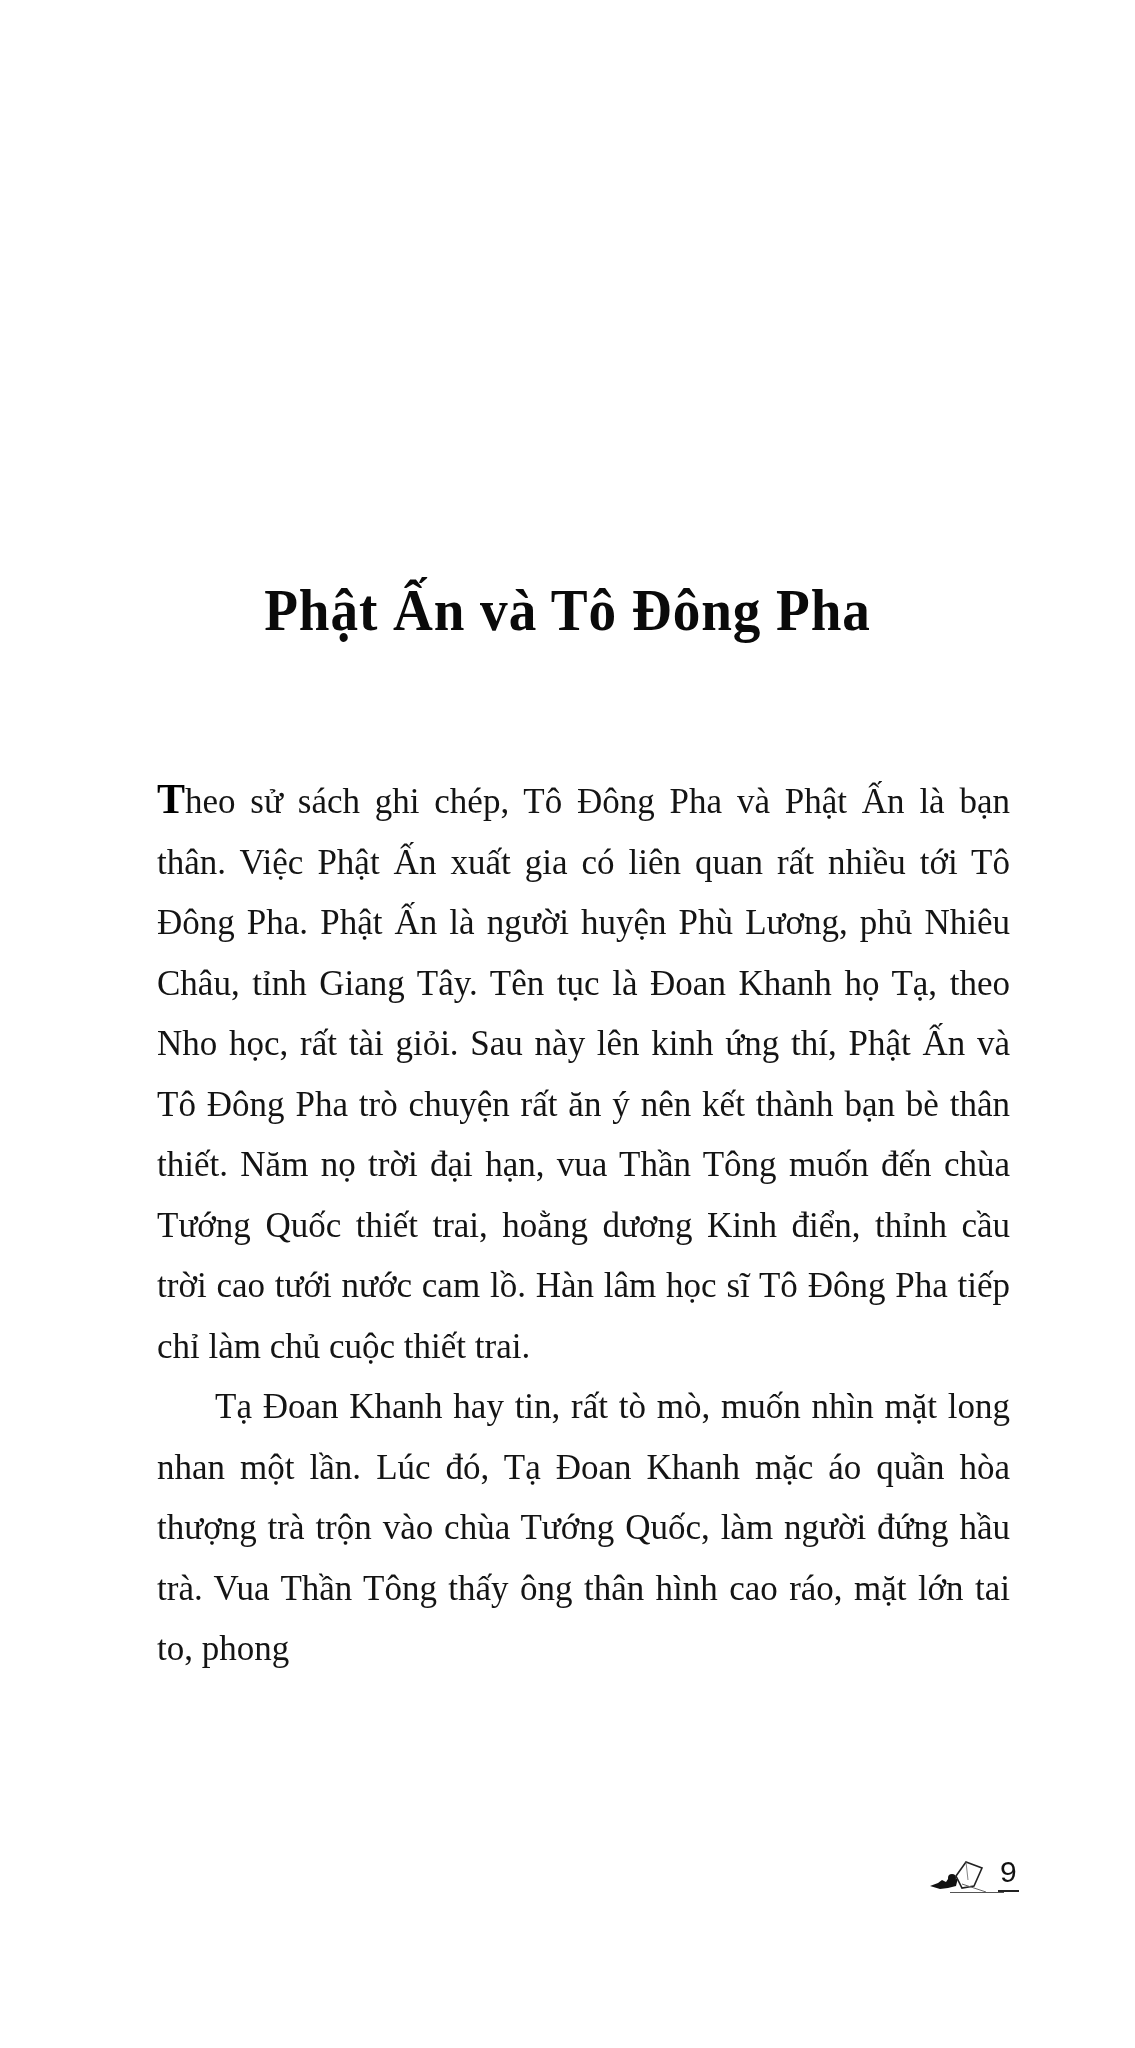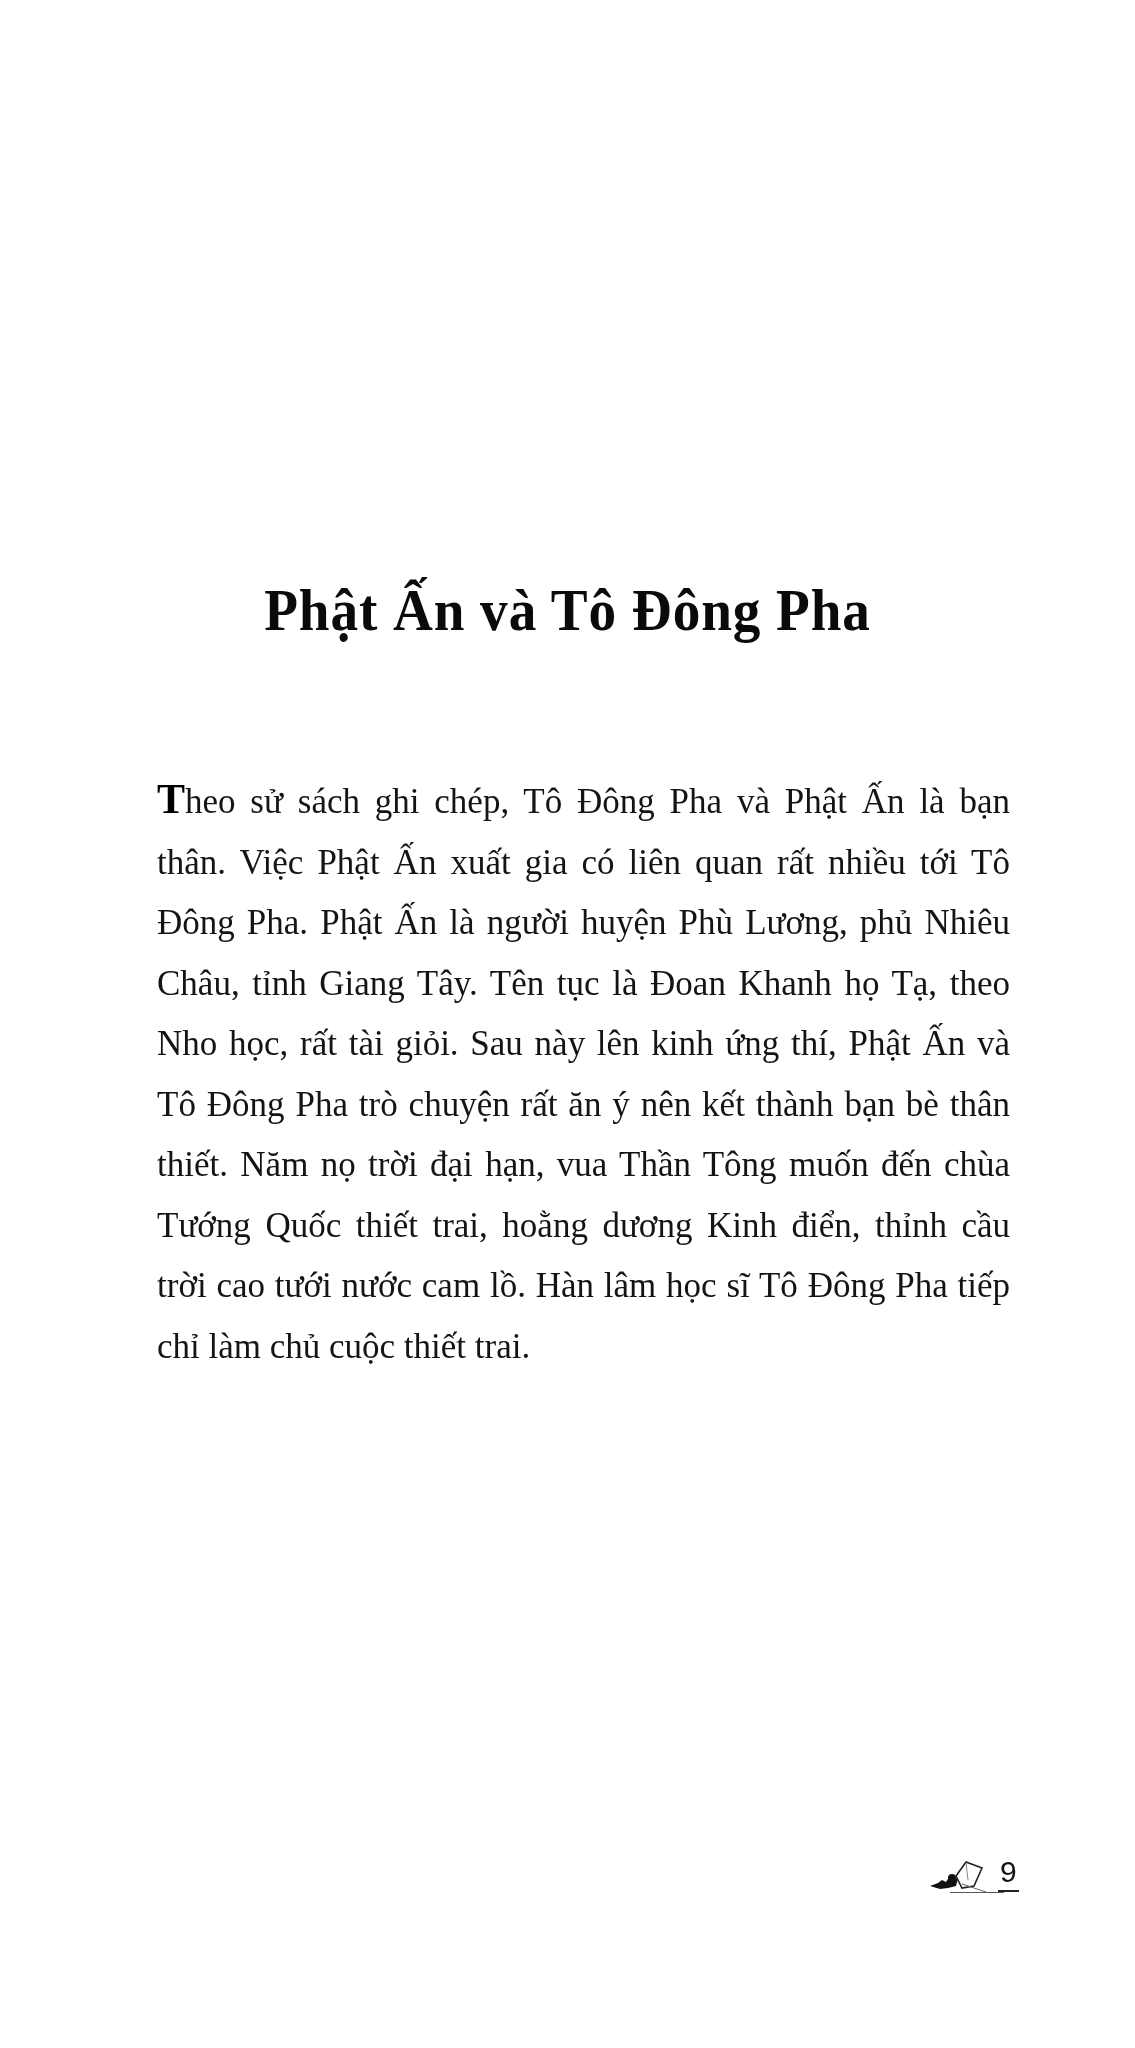--- a/index.html
+++ b/index.html
@@ -99,20 +99,21 @@
   </style>
 </head>
 <body>
 
 <div class="page">
 
   <h1 class="chapter-title">Phật Ấn và Tô Đông Pha</h1>
 
   <div class="body-text">
     <p class="para-first"><span class="dropcap">T</span><span>heo sử sách ghi chép, Tô Đông Pha và Phật Ấn là bạn thân. Việc Phật Ấn xuất gia có liên quan rất nhiều tới Tô Đông Pha. Phật Ấn là người huyện Phù Lương, phủ Nhiêu Châu, tỉnh Giang Tây. Tên tục là Đoan Khanh họ Tạ, theo Nho học, rất tài giỏi. Sau này lên kinh ứng thí, Phật Ấn và Tô Đông Pha trò chuyện rất ăn ý nên kết thành bạn bè thân thiết. Năm nọ trời đại hạn, vua Thần Tông muốn đến chùa Tướng Quốc thiết trai, hoằng dương Kinh điển, thỉnh cầu trời cao tưới nước cam lồ. Hàn lâm học sĩ Tô Đông Pha tiếp chỉ làm chủ cuộc thiết trai.</span></p>
+    <p class="para-indent"><span>Tạ Đoan Khanh hay tin, rất tò mò, muốn nhìn mặt long nhan một lần. Lúc đó, Tạ Đoan Khanh mặc áo quần hòa thượng trà trộn vào chùa Tướng Quốc, làm người đứng hầu trà. Vua Thần Tông thấy ông thân hình cao ráo, mặt lớn tai to, phong</span></p>
   </div>
 
   <div class="page-footer">
     <svg class="ornament" viewBox="0 0 62 38">
 
       <path d="M2 30 L10 27 L14 24 L18 26 L22 20 L26 24 L30 22 L28 30 L20 32 L12 33 Z" fill="#111"></path>
       <circle cx="24" cy="22" r="4" fill="#111"></circle>
 
       <path d="M28 20 L38 6 L54 12 L46 30 L34 32 Z" fill="none" stroke="#222" stroke-width="1.6"></path>
       <path d="M38 6 L40 24" stroke="#666" stroke-width="0.8"></path>

